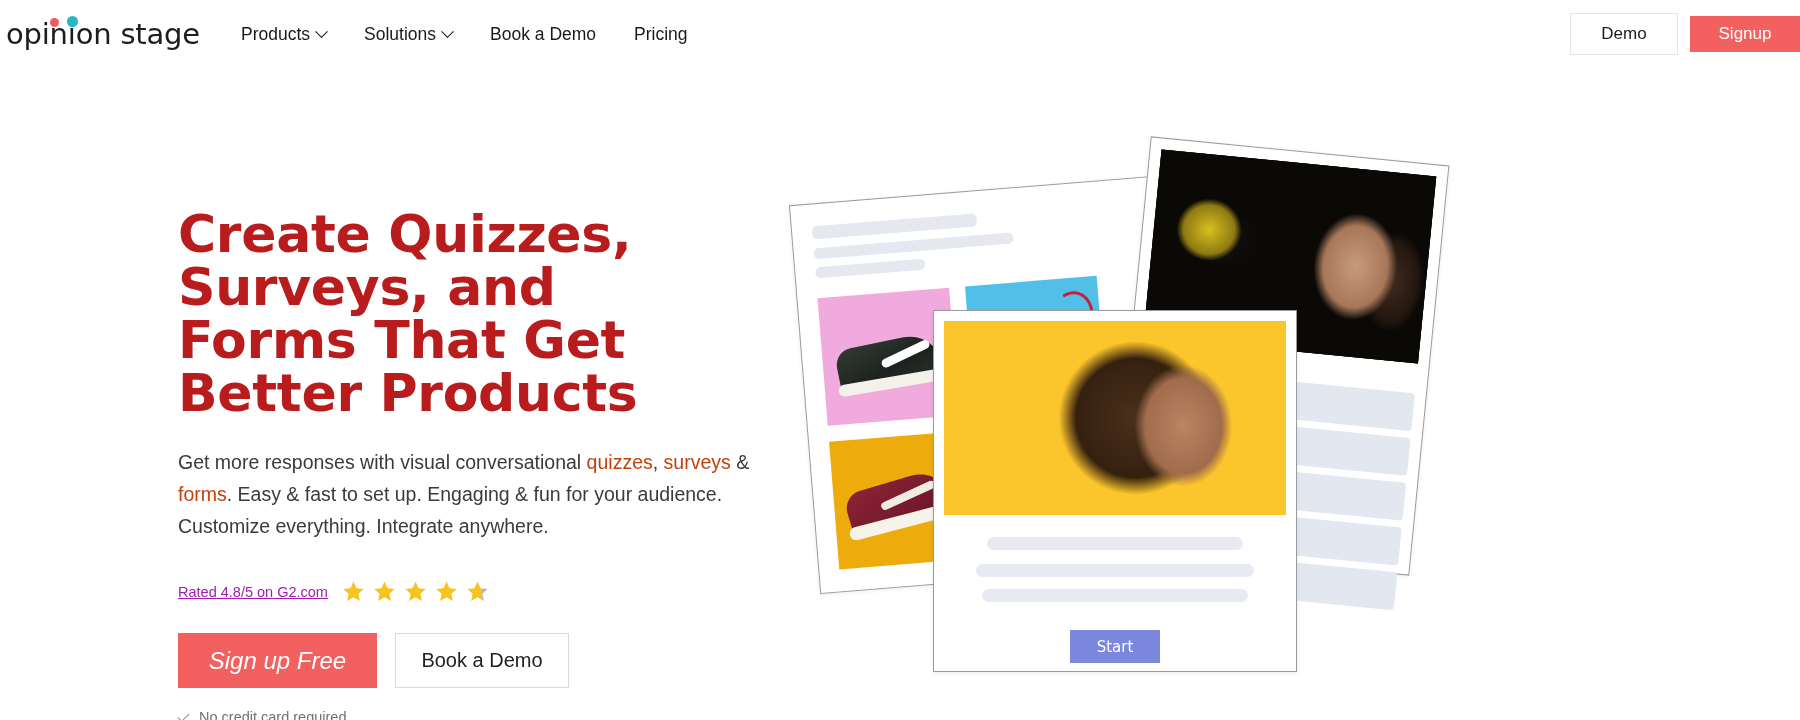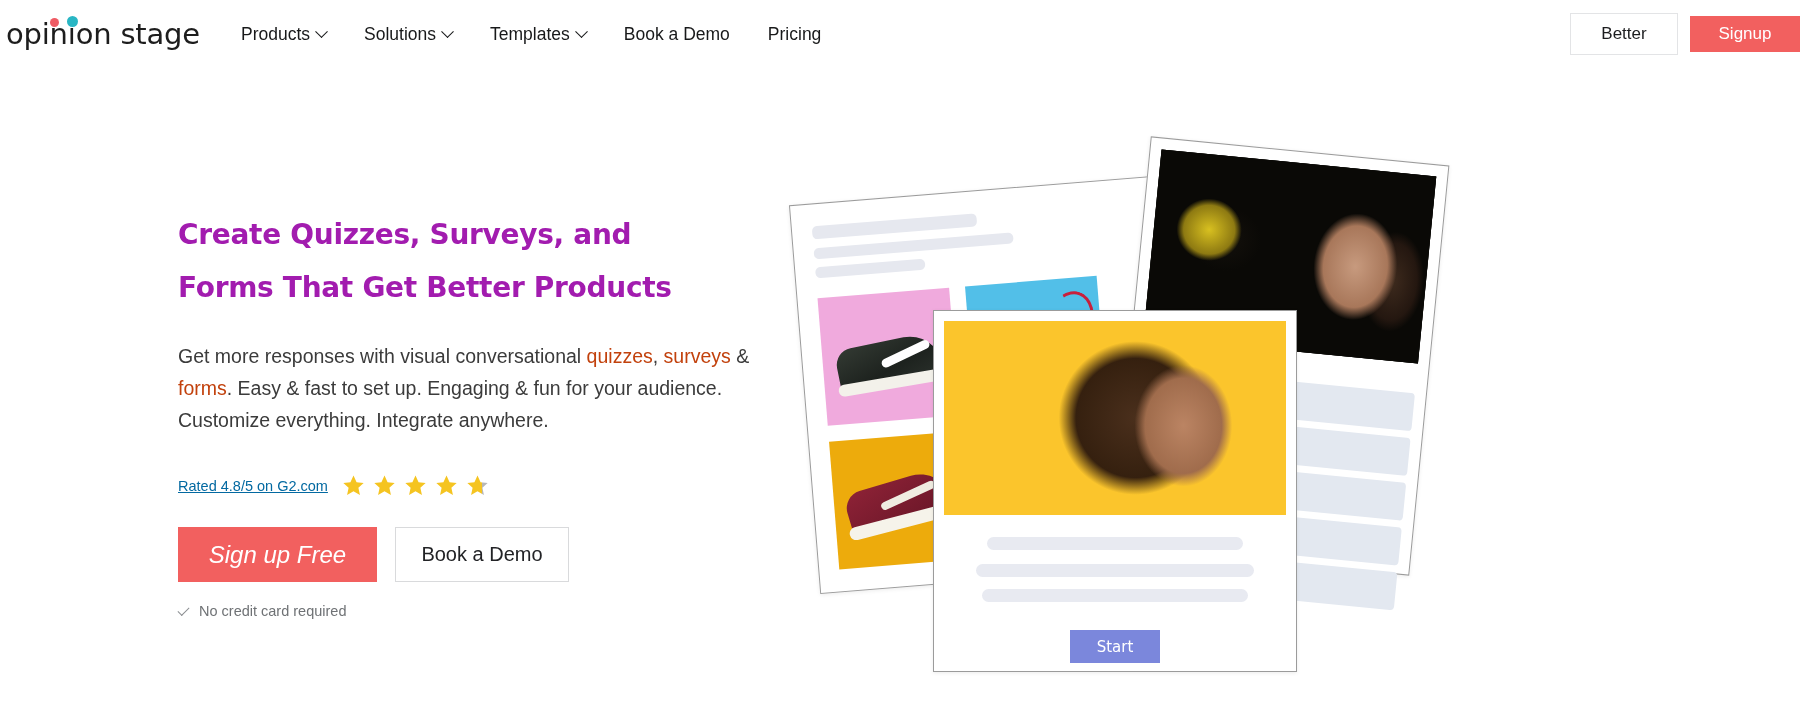--- a/index.html
+++ b/index.html
@@ -82,43 +82,43 @@
     font-family: "Liberation Sans", sans-serif;
   }
 
   
   .hero-left {
     position: absolute;
     left: 178px; top: 208px;
     width: 600px;
   }
   .hero-title {
-    font-size: 28px;
+    font-size: 52px;
     line-height: 53px;
     font-weight: 700;
-    color: #a21caf;
+    color: #b91c1c;
     letter-spacing: -0.3px;
     font-family: "DejaVu Sans", sans-serif;
   }
   .hero-sub {
     margin-top: 26px;
     font-size: 19.5px;
     line-height: 32px;
     color: #3b3b3b;
     max-width: 575px;
   }
   .hero-sub a { color: #c2410c; text-decoration: none; }
 
   .rating-row {
     margin-top: 38px;
     display: flex; align-items: center; gap: 14px;
   }
   .rating-link {
     font-size: 14.5px;
-    color: #0369a1;
+    color: #a21caf;
     text-decoration: underline;
     cursor: pointer;
   }
   .stars { display: flex; gap: 8px; align-items: center; }
   .star { width: 23px; height: 23px; display:block; }
 
   .cta-row { margin-top: 30px; display: flex; align-items: center; gap: 18px; }
   .btn-primary {
     width: 199px; height: 55px;
     background: #f2605f;
@@ -304,33 +304,29 @@
     <div class="nav">
       <div class="nav-item">
         <span>Products</span>
         <span class="chev"></span>
       </div>
       <div class="nav-item">
         <span>Solutions</span>
         <span class="chev"></span>
       </div>
       <div class="nav-item">
-        <span>Templates</span>
-        <span class="chev"></span>
-      </div>
-      <div class="nav-item">
         <span>Book a Demo</span>
       </div>
       <div class="nav-item">
         <span>Pricing</span>
       </div>
     </div>
 
     <div class="header-right">
-      <div class="btn-login">Better</div>
+      <div class="btn-login">Demo</div>
       <div class="btn-signup">Signup</div>
     </div>
   </div>
 
   <div class="hero-left">
     <h1 class="hero-title">
       <span>Create Quizzes, Surveys, and</span><br>
       <span>Forms That Get Better Products</span>
     </h1>
 

